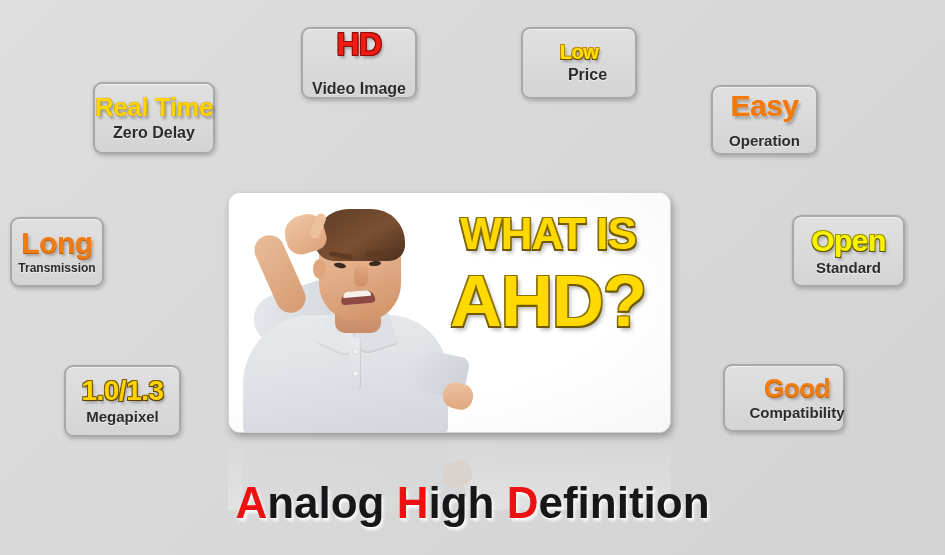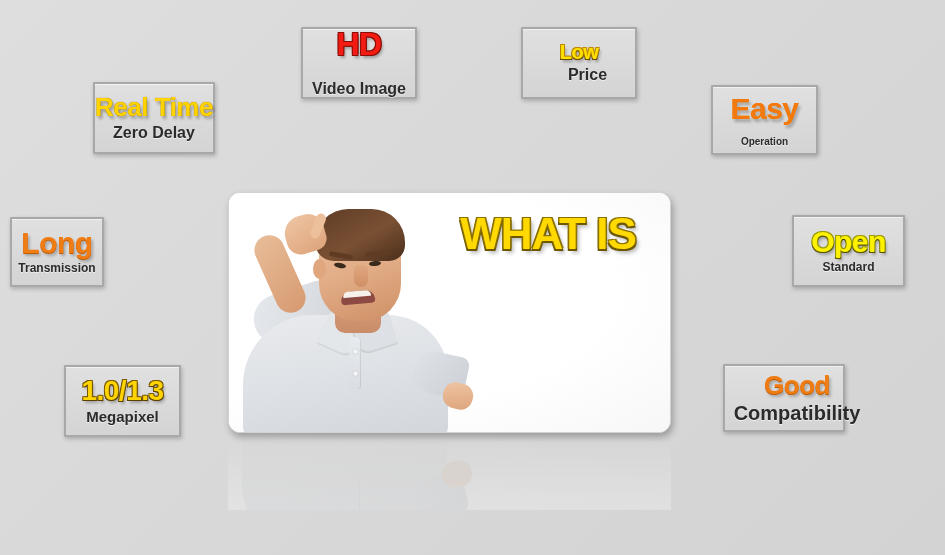--- a/index.html
+++ b/index.html
@@ -17,21 +17,21 @@
     width: 945px;
     height: 555px;
     background: linear-gradient(135deg, #dedede 0%, #d9d9d9 40%, #d6d6d6 70%, #d3d3d3 100%);
   }
 
   
   .badge {
     position: absolute;
     box-sizing: border-box;
     border: 2px solid #a8a8a8;
-    border-radius: 1px;
+    border-radius: 9px;
     background: linear-gradient(180deg, #e0e0e0 0%, #dadada 50%, #d4d4d4 100%);
     box-shadow: 1px 2px 4px rgba(0,0,0,0.22), inset 0 1px 0 rgba(255,255,255,0.55);
     display: flex;
     flex-direction: column;
     align-items: center;
     justify-content: center;
     text-align: center;
     padding: 2px 6px;
   }
   .badge .big {
@@ -288,37 +288,37 @@
       <div class="badge" style="left: 301px; top: 27px; width: 116px; height: 72px;">
         <div class="big red" style="font-size: 32px;">HD</div>
         <div class="small" style="font-size: 16px; margin-top: 20px;">Video Image</div>
       </div>
       <div class="badge" style="left: 521px; top: 27px; width: 116px; height: 72px;">
         <div class="big yellow" style="font-size: 20px;">Low</div>
         <div class="small" style="font-size: 16px; margin-top: 4px; margin-left: 17px;">Price</div>
       </div>
       <div class="badge" style="left: 711px; top: 85px; width: 107px; height: 70px;">
         <div class="big orangegrad" style="font-size: 30px;">Easy</div>
-        <div class="small" style="font-size: 10px; margin-top: 12px;">Operation</div>
+        <div class="small" style="font-size: 15px; margin-top: 12px;">Operation</div>
       </div>
       <div class="badge" style="left: 10px; top: 217px; width: 94px; height: 70px;">
         <div class="big orange" style="font-size: 30px;">Long</div>
         <div class="small" style="font-size: 12px; margin-top: 4px;">Transmission</div>
       </div>
       <div class="badge" style="left: 792px; top: 215px; width: 113px; height: 72px;">
         <div class="big yellowbright" style="font-size: 30px;">Open</div>
-        <div class="small" style="font-size: 12px; margin-top: 4px;">Standard</div>
+        <div class="small" style="font-size: 15px; margin-top: 4px;">Standard</div>
       </div>
       <div class="badge" style="left: 64px; top: 365px; width: 117px; height: 72px;">
         <div class="big goldnum" style="font-size: 28px;">1.0/1.3</div>
         <div class="small" style="font-size: 15px; margin-top: 4px;">Megapixel</div>
       </div>
       <div class="badge" style="left: 723px; top: 364px; width: 122px; height: 68px; padding-left: 32px;">
         <div class="big orange" style="font-size: 26px;">Good</div>
-        <div class="small" style="font-size: 20px; margin-top: 4px;">Compatibility</div>
+        <div class="small" style="font-size: 15px; margin-top: 4px;">Compatibility</div>
       </div>
     </div>
 
   <div id="photo-card">
     <div id="photo-inner">
       <div class="man">
         <div class="m-armU"></div>
         <div class="m-shirt"></div>
         <div class="m-armR"></div>
         <div class="m-handR"></div>
@@ -337,33 +337,35 @@
         <div class="m-eyeR"></div>
         <div class="m-nose"></div>
         <div class="m-mouth"></div>
         <div class="m-teeth"></div>
         <div class="m-forearm"></div>
         <div class="m-hand"></div>
         <div class="m-finger"></div>
       </div>
       <div class="card-text">
         <span class="l1">WHAT IS</span>
+        <span class="l2">AHD?</span>
       </div>
     </div>
   </div>
 
   <div id="reflection">
     <div class="refl-inner">
       <div class="man">
 
         <div class="m-shirt"></div>
         <div class="m-armR"></div>
         <div class="m-handR"></div>
 
         <div class="m-placket"></div>
 
       </div>
 
     </div>
   </div>
 
+  <div id="bottom-title"><span class="hl">A</span><span>nalog </span><span class="hl">H</span><span>igh </span><span class="hl">D</span><span>efinition</span></div>
 
 </div>
 
 </body></html>

